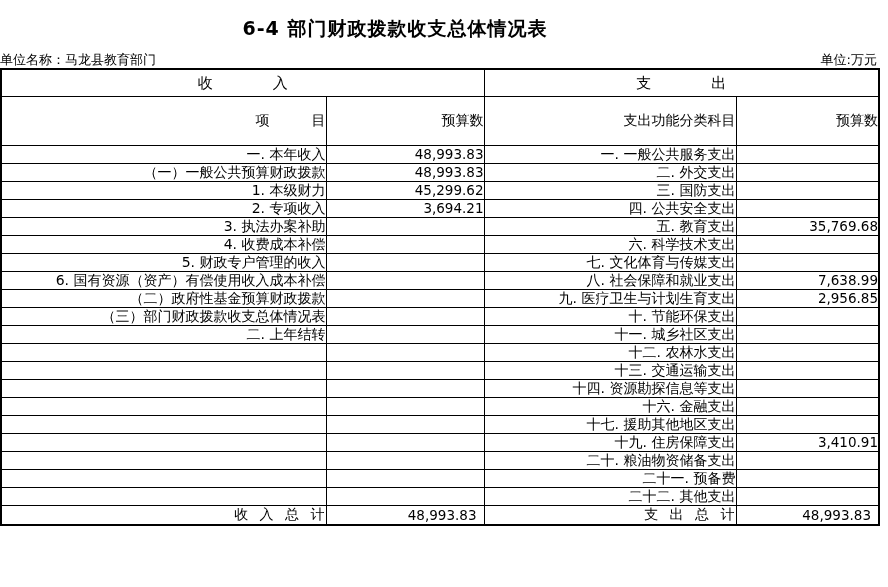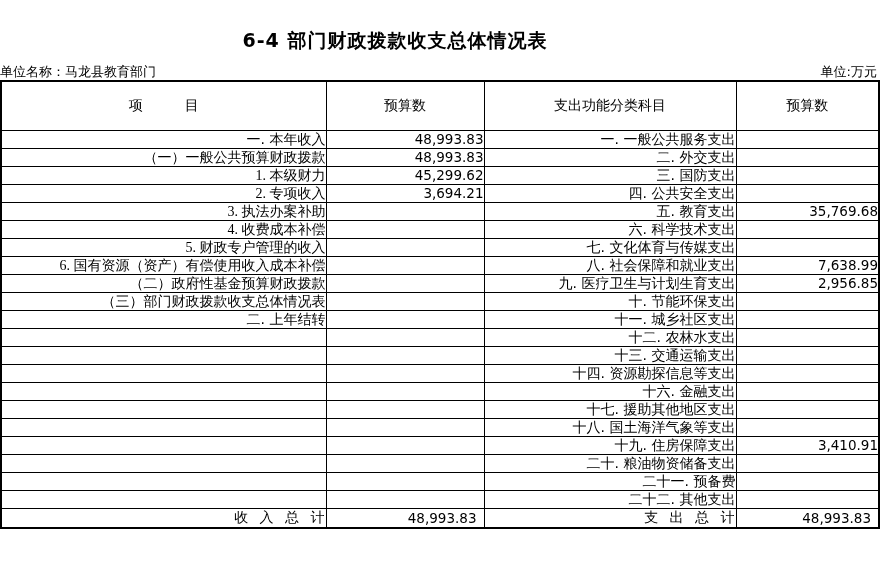--- a/index.html
+++ b/index.html
@@ -6,21 +6,21 @@
   body {
     width: 888px; height: 587px;
     font-family: "DejaVu Sans", "Liberation Sans", sans-serif;
     color: #000;
     -webkit-font-smoothing: none;
   }
   .page { position: relative; width: 888px; height: 587px; overflow: hidden; }
 
   .title {
     width: 790px;
-    padding-top: 28px;
+    padding-top: 16px;
     text-align: center;
     font-size: 19px;
     font-weight: bold;
     letter-spacing: 1px;
     line-height: 24px;
   }
 
   .meta {
     width: 877px;
     margin-top: 12px;
@@ -38,26 +38,26 @@
     border: 2px solid #000;
   }
   table.budget th, table.budget td {
     border: 1px solid #000;
     padding: 0;
     font-weight: normal;
     overflow: hidden;
     white-space: nowrap;
   }
   tr.h1 th { height: 26px; font-size: 15px; text-align: center; }
-  tr.h2 th { height: 48px; font-size: 14px; text-align: center; }
+  tr.h2 th { height: 48px; font-size: 14px; text-align: right; }
 
   tbody td { height: 17px; font-size: 14px; line-height: 17px; vertical-align: middle; }
   td.item { text-align: right; padding-left: 3px; }
   td.ind1 { padding-left: 7px; }
-  td.ind2 { padding-left: 18px; font-family: Liberation Serif, serif; }
+  td.ind2 { padding-left: 18px; }
   td.num { text-align: right; padding-right: 7px; font-size: 13.5px; }
 
   tfoot td {
     border-top: 2px solid #000;
     height: 18px;
     font-weight: bold;
     font-size: 14px;
     vertical-align: middle;
   }
   tfoot td.label { text-align: right; word-spacing: 5px; letter-spacing: 1px; }
@@ -76,20 +76,24 @@
   </div>
 
   <table class="budget">
     <colgroup>
       <col style="width:325px">
       <col style="width:158px">
       <col style="width:252px">
       <col style="width:143px">
     </colgroup>
     <thead>
+      <tr class="h1">
+        <th colspan="2">收　　　　入</th>
+        <th colspan="2">支　　　　出</th>
+      </tr>
       <tr class="h2">
         <th>项　　　目</th>
         <th>预算数</th>
         <th>支出功能分类科目</th>
         <th>预算数</th>
       </tr>
     </thead>
     <tbody>
         <tr>
           <td class="item ind0">一. 本年收入</td>
@@ -178,26 +182,20 @@
         <tr>
           <td class="item ind0"></td>
           <td class="num"></td>
           <td class="item">十六. 金融支出</td>
           <td class="num"></td>
         </tr>
         <tr>
           <td class="item ind0"></td>
           <td class="num"></td>
           <td class="item">十七. 援助其他地区支出</td>
-          <td class="num"></td>
-        </tr>
-        <tr>
-          <td class="item ind0"></td>
-          <td class="num"></td>
-          <td class="item">十八. 国土海洋气象等支出</td>
           <td class="num"></td>
         </tr>
         <tr>
           <td class="item ind0"></td>
           <td class="num"></td>
           <td class="item">十九. 住房保障支出</td>
           <td class="num">3,410.91</td>
         </tr>
         <tr>
           <td class="item ind0"></td>

